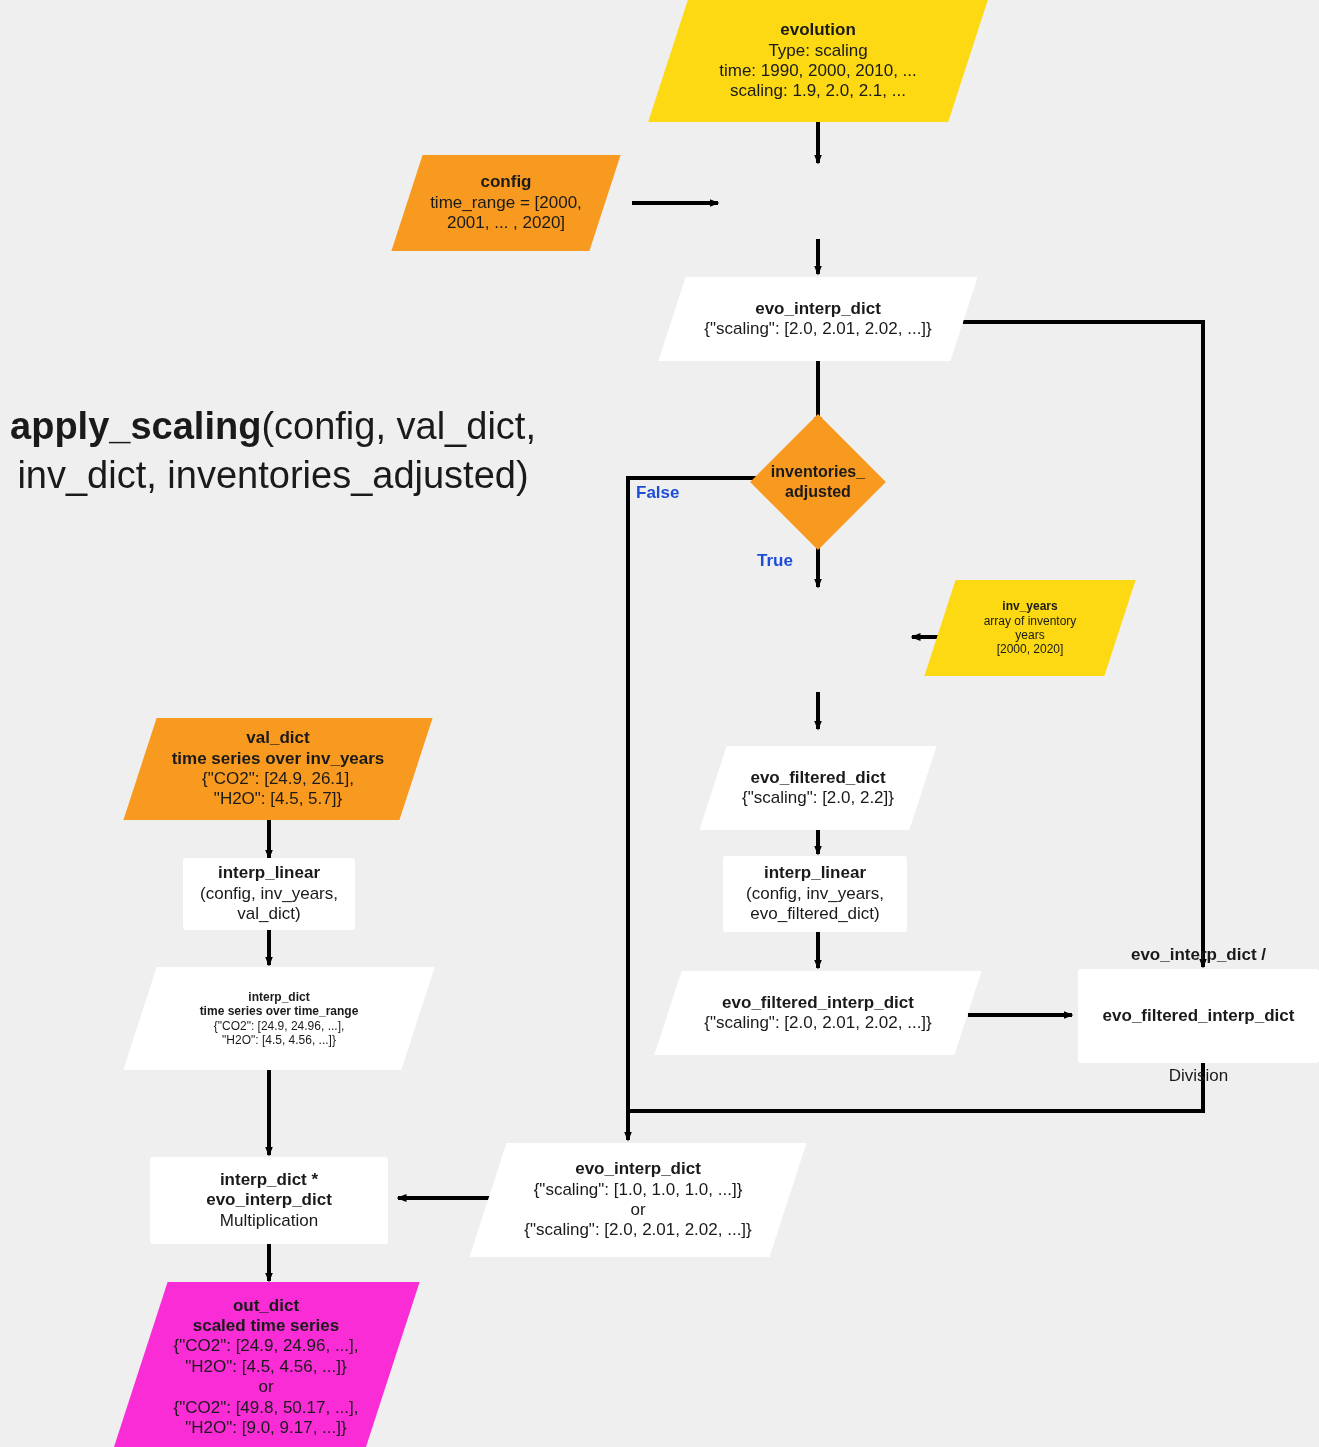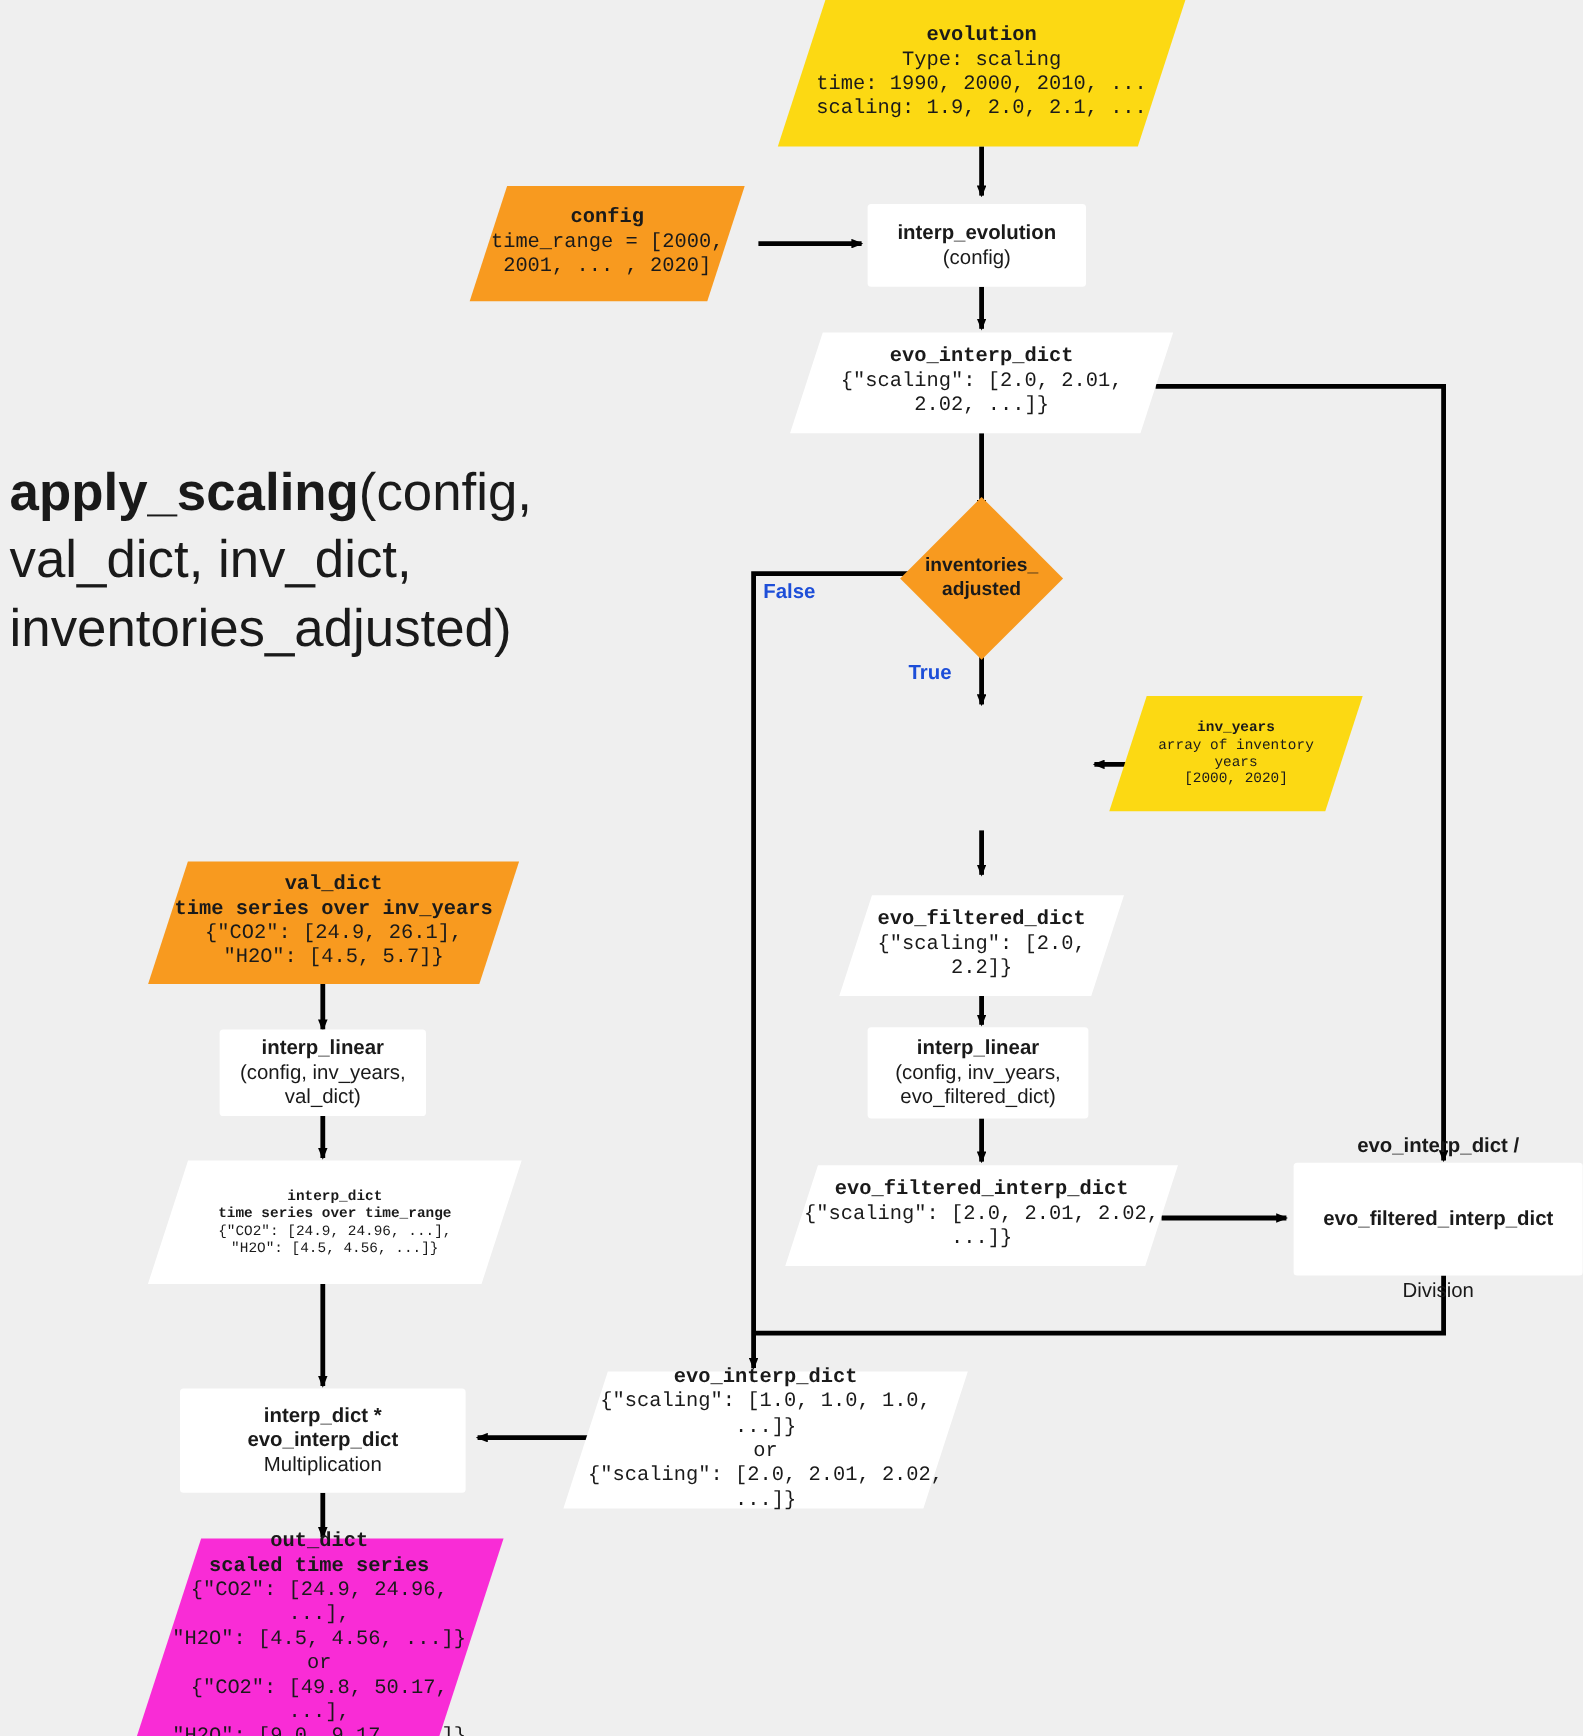--- a/index.html
+++ b/index.html
@@ -52,21 +52,20 @@
   .para > .skin {
     position: absolute;
     left: 0; top: 0; right: 0; bottom: 0;
     transform: skewX(-18deg);
     z-index: 0;
   }
   .para > .content {
     position: relative;
     z-index: 1;
     width: 100%;
-    font-family: Liberation Mono, monospace;
   }
   .skin-white { background: #ffffff; }
   .skin-yellow { background: #fcd913; }
   .skin-orange { background: #f89a1f; }
   .skin-magenta { background: #f92cd6; }
 
   
   .diamond { background: transparent; }
   .diamond > .skin {
     position: absolute;
@@ -88,24 +87,24 @@
 
   .edge-label {
     position: absolute;
     font-weight: bold;
     font-size: 17px;
     color: #1d4ed8;
   }
   #title {
     position: absolute;
     left: 8px;
-    top: 383px;
+    top: 402px;
     width: 530px;
-    text-align: left;
-    font-size: 44px;
+    text-align: center;
+    font-size: 38px;
     line-height: 1.28;
     color: #1a1a1a;
   }
   #title .fname { font-weight: bold; }
   #title .args { font-weight: normal; }
 </style>
 </head>
 <body>
 
 <div id="canvas">
@@ -172,24 +171,20 @@
 
   <div class="node para" style="left:407px; top:155px; width:198px; height:96px; font-size:17px;">
     <div class="skin skin-orange"></div>
     <div class="content">
       <span class="txt b">config</span>
       <span class="txt r">time_range = [2000,</span>
       <span class="txt r">2001, ... , 2020]</span>
     </div>
   </div>
 
-  <div class="node rect" style="left:723px; top:170px; width:182px; height:69px; font-size:17px;">
-    <span class="txt b">interp_evolution</span>
-    <span class="txt r">(config)</span>
-  </div>
 
   <div class="node para" style="left:672px; top:277px; width:292px; height:84px; font-size:17px;">
     <div class="skin skin-white"></div>
     <div class="content">
       <span class="txt b">evo_interp_dict</span>
       <span class="txt r">{"scaling": [2.0, 2.01, 2.02, ...]}</span>
     </div>
   </div>
 
   <div class="node diamond" style="left:743px; top:430px; width:150px; height:104px;">

